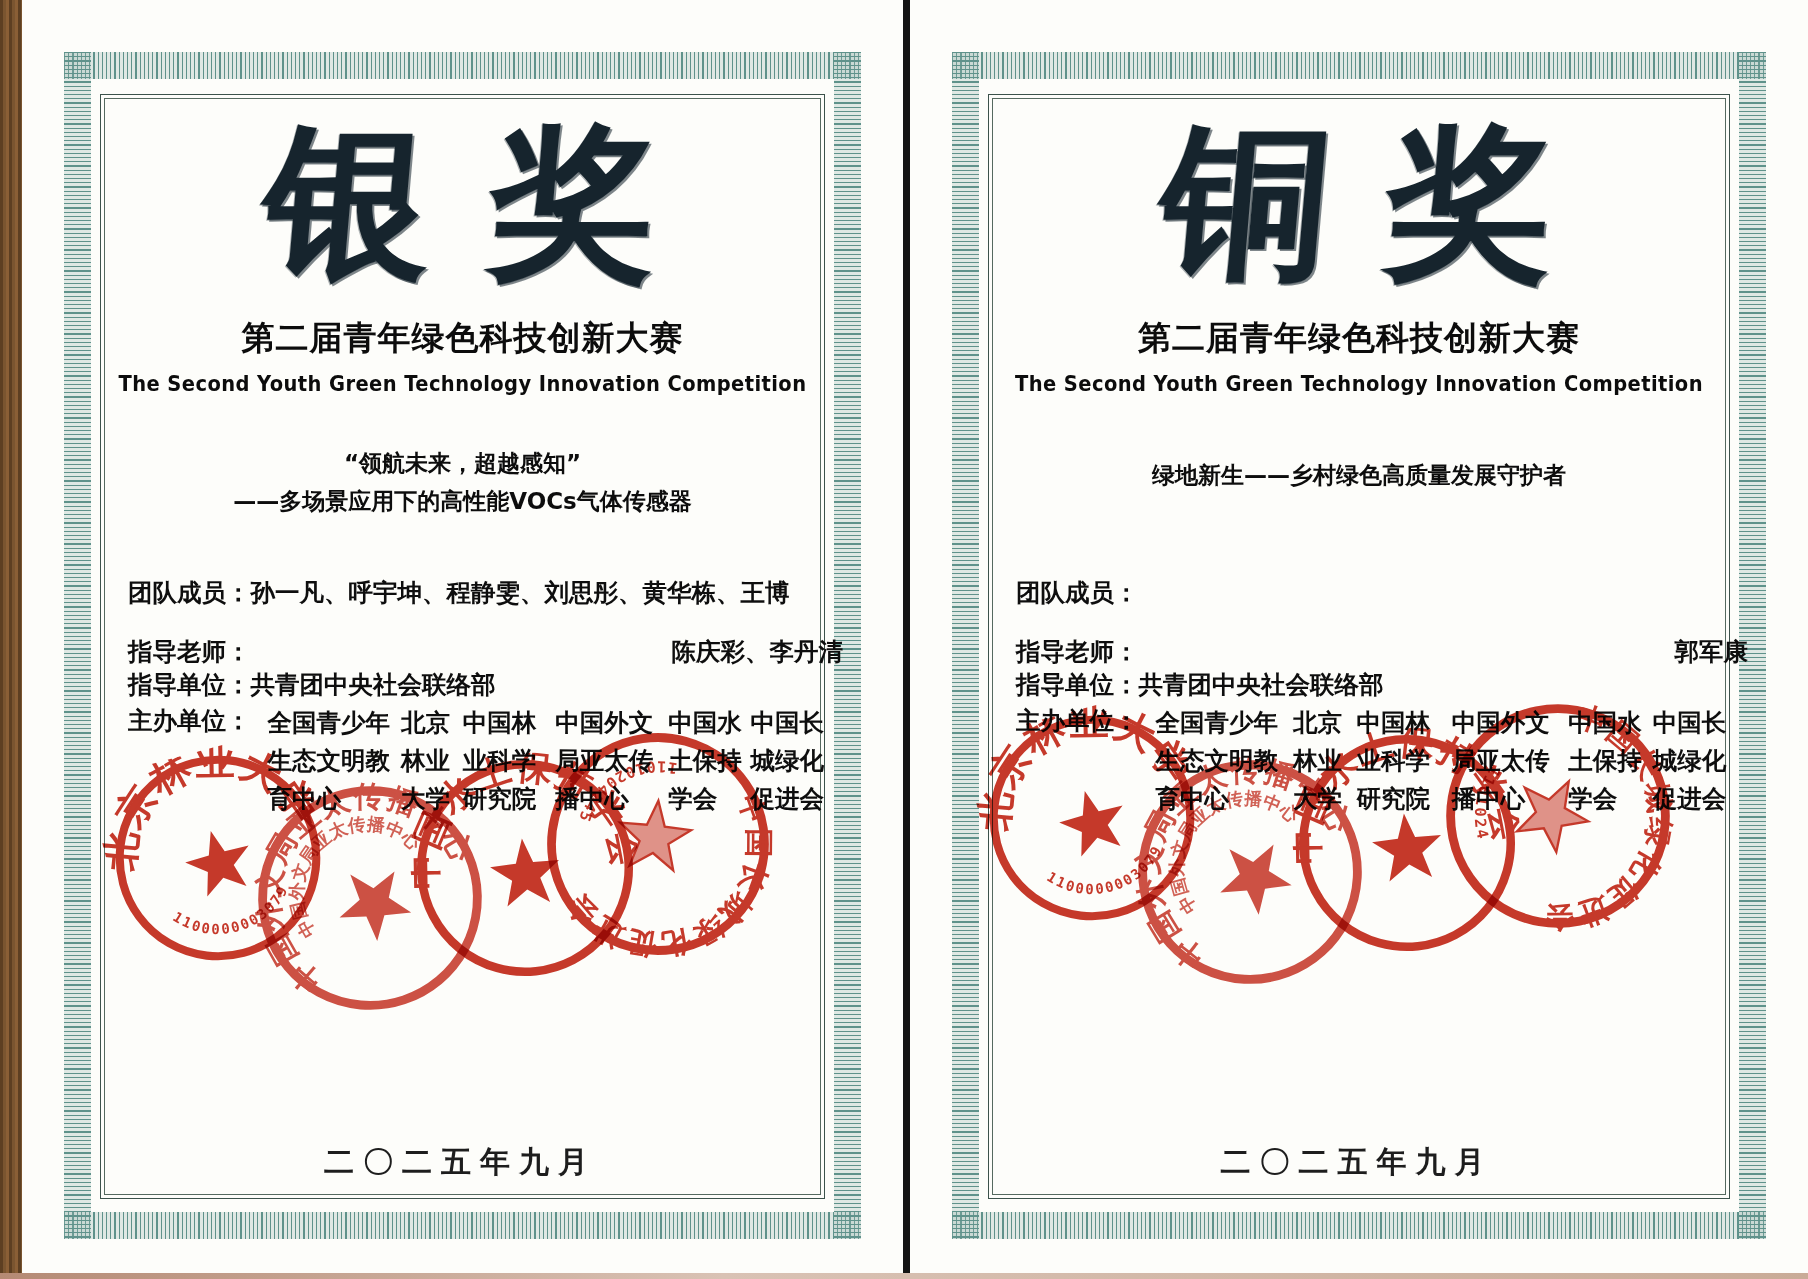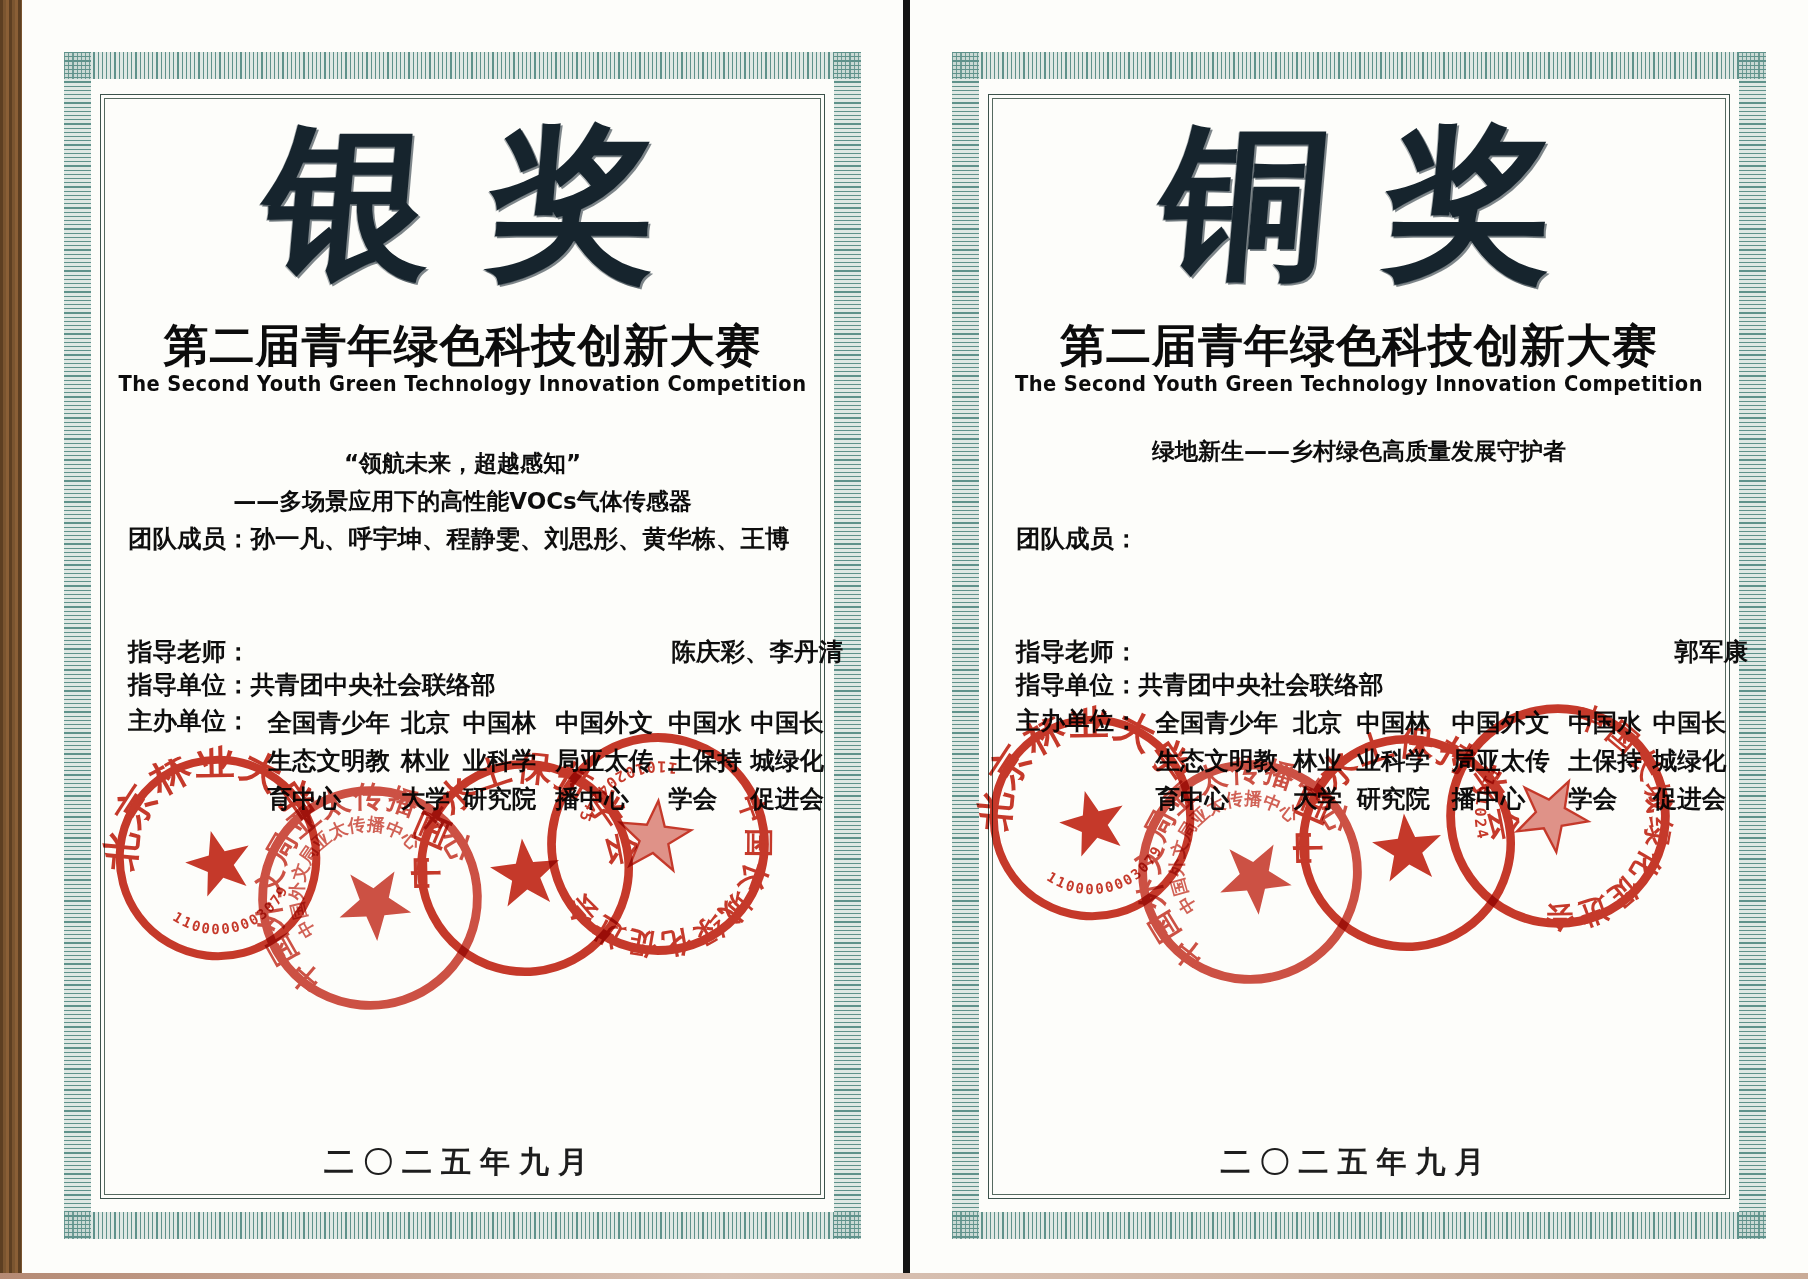--- a/index.html
+++ b/index.html
@@ -43,31 +43,31 @@
   .frame::before{content:"";position:absolute;inset:3px;border:1px solid #55695f;}
 
   .content{position:absolute;inset:0;color:#111;}
 
   .award-title{position:absolute;left:0;right:0;top:96px;text-align:center;
     font-family:"DejaVu Serif","Liberation Serif",serif;font-weight:900;
     font-size:168px;line-height:1.25;color:#16242d;
     letter-spacing:58px;text-indent:58px;transform:skewX(-5deg);
     text-shadow:2px 2px 0 rgba(22,36,45,.55), -1px 1px 0 rgba(22,36,45,.35);}
   .comp-zh{position:absolute;left:0;right:0;top:316px;text-align:center;
-    font-size:45px;font-weight:900;letter-spacing:1px;color:#0c0c0c;}
+    font-size:33px;font-weight:900;letter-spacing:1px;color:#0c0c0c;}
   .comp-en{position:absolute;left:0;right:0;top:372px;text-align:center;
     font-size:19.5px;font-weight:800;letter-spacing:.4px;color:#0c0c0c;transform:scaleY(1.12);}
   .project{position:absolute;left:0;right:0;top:444px;text-align:center;
     font-size:23px;font-weight:800;line-height:38px;color:#0d0d0d;}
-  .cert-right .project{top:432px;}
+  .cert-right .project{top:456px;}
 
   .info-row{position:absolute;left:106px;right:60px;display:flex;align-items:flex-start;
     font-size:24.5px;font-weight:700;color:#0e0e0e;}
   .info-row .lbl{white-space:nowrap;flex:0 0 auto;}
-  .row-team{top:522px;}
+  .row-team{top:576px;}
   .row-advisor{top:635px;justify-content:space-between;}
   .row-guidance{top:668px;text-align:center;}
   .row-organizer{top:704px;gap:17px;}
   .org-col{display:flex;flex-direction:row;}
   .org-col span{line-height:38px;}
 
   .date-line{position:absolute;left:0;right:4px;top:1142px;text-align:center;
     font-size:30px;font-weight:600;letter-spacing:9px;color:#1d1d1d;}
 
   .stamps{position:absolute;inset:0;pointer-events:none;}

